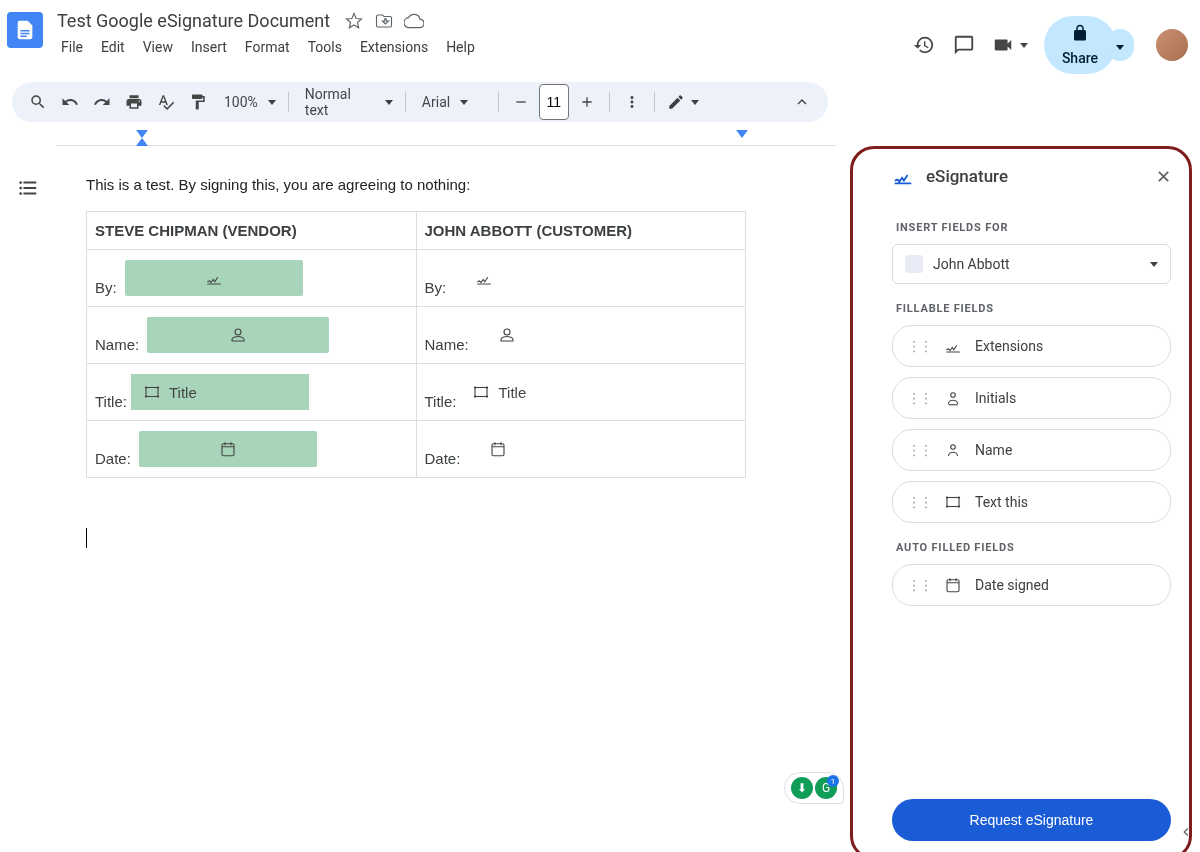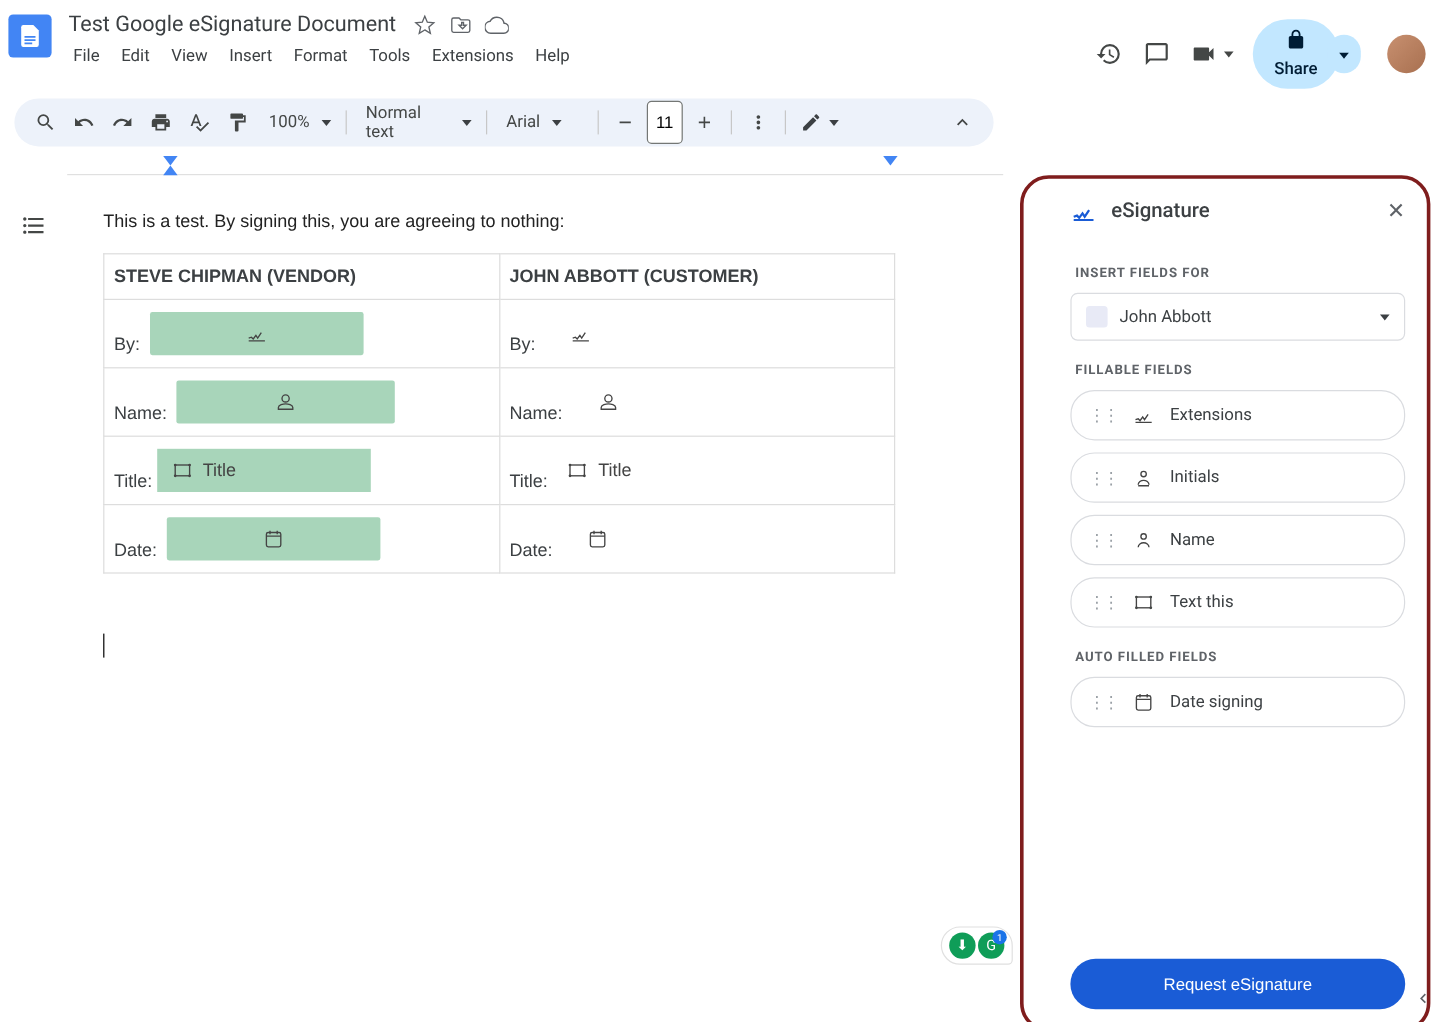--- a/index.html
+++ b/index.html
@@ -428,21 +428,21 @@
 
       <div class="section-label">AUTO FILLED FIELDS</div>
       <div class="field-chip">
         <span class="drag-handle">⋮⋮</span>
         <span class="chip-icon">
             <svg width="18" height="18" viewBox="0 0 24 24">
               <rect x="4" y="5" width="16" height="16" rx="2" fill="none" stroke="#444" stroke-width="1.5"></rect>
               <path d="M4 9h16M8 3v4M16 3v4" stroke="#444" stroke-width="1.5"></path>
             </svg>
           </span>
-        <span>Date signing</span>
+        <span>Date signed</span>
       </div>
     </div>
     <div class="sidebar-footer">
       <button class="request-btn">Request eSignature</button>
     </div>
   </div>
 </div>
 
 <div class="floating-badges">
   <div class="badge green-b">⬇</div>

